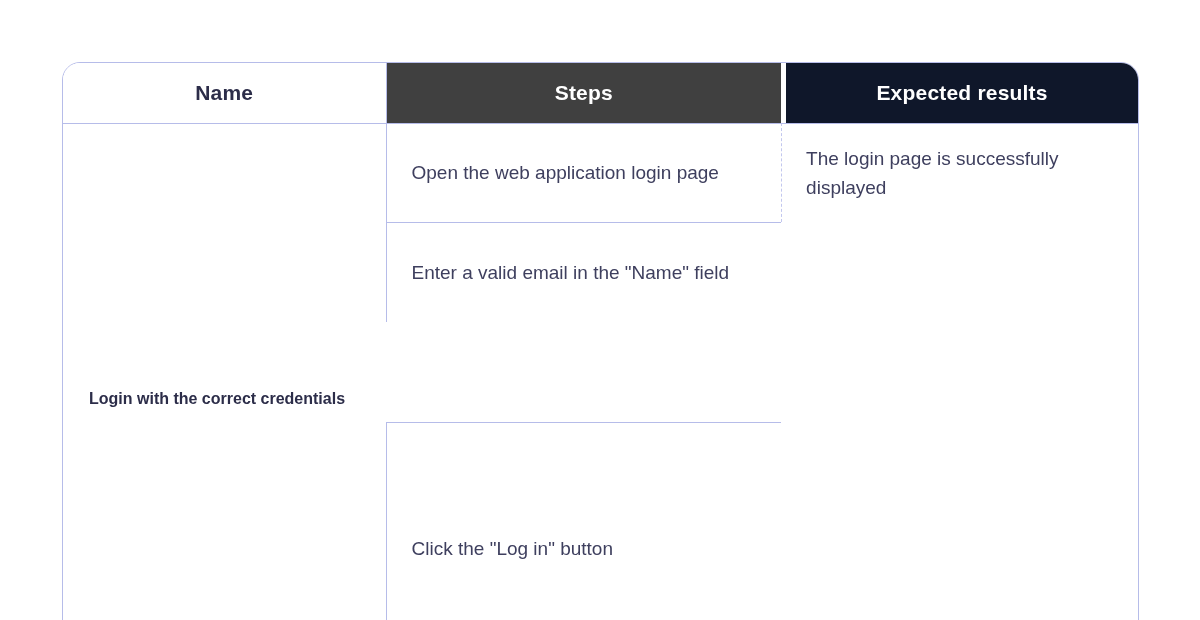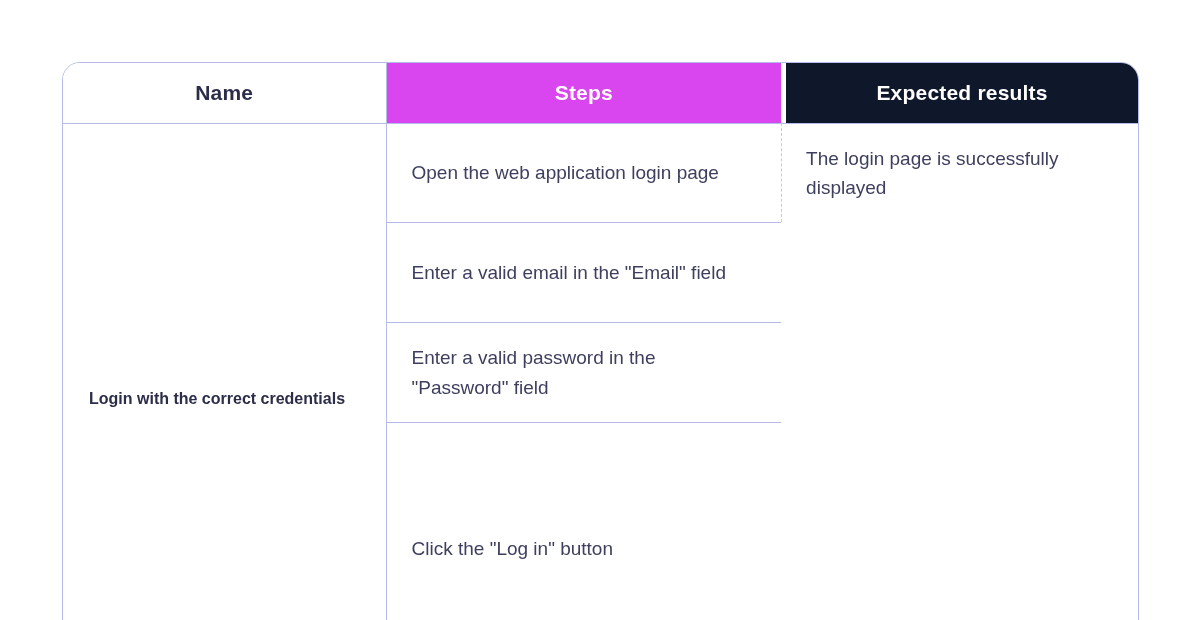--- a/index.html
+++ b/index.html
@@ -34,21 +34,21 @@
     justify-content: center;
     font-weight: 700;
     font-size: 21px;
     letter-spacing: 0.2px;
   }
   .th-name {
     background: #ffffff;
     color: #2c2d49;
   }
   .th-steps {
-    background: #d946ef;
+    background: #404040;
     color: #ffffff;
     border-left: 1px solid #b6bce9;
   }
   .th-expected {
     background: #0f172a;
     color: #ffffff;
     border-left: 5px solid #ffffff;
   }
   .name-cell {
     grid-row: 2 / 6;
@@ -91,20 +91,19 @@
 
     <div class="th th-steps">Steps</div>
 
     <div class="th th-expected">Expected results</div>
 
     <div class="name-cell">Login with the correct credentials</div>
 
     <div class="cell exp-cell" style="grid-row:2">The login page is successfully displayed</div>
     <div class="cell steps-cell" style="grid-row:2">Open the web application login page</div>
 
-    <div class="cell steps-cell" style="grid-row:3">Enter a valid email in the "Email" field</div>
+    <div class="cell steps-cell" style="grid-row:3">Enter a valid email in the "Name" field</div>
 
-    <div class="cell steps-cell" style="grid-row:4">Enter a valid password in the "Password" field</div>
 
     <div class="cell steps-cell" style="grid-row:5">Click the "Log in" button</div>
 
   </div>
 </div>
 
 </body></html>

